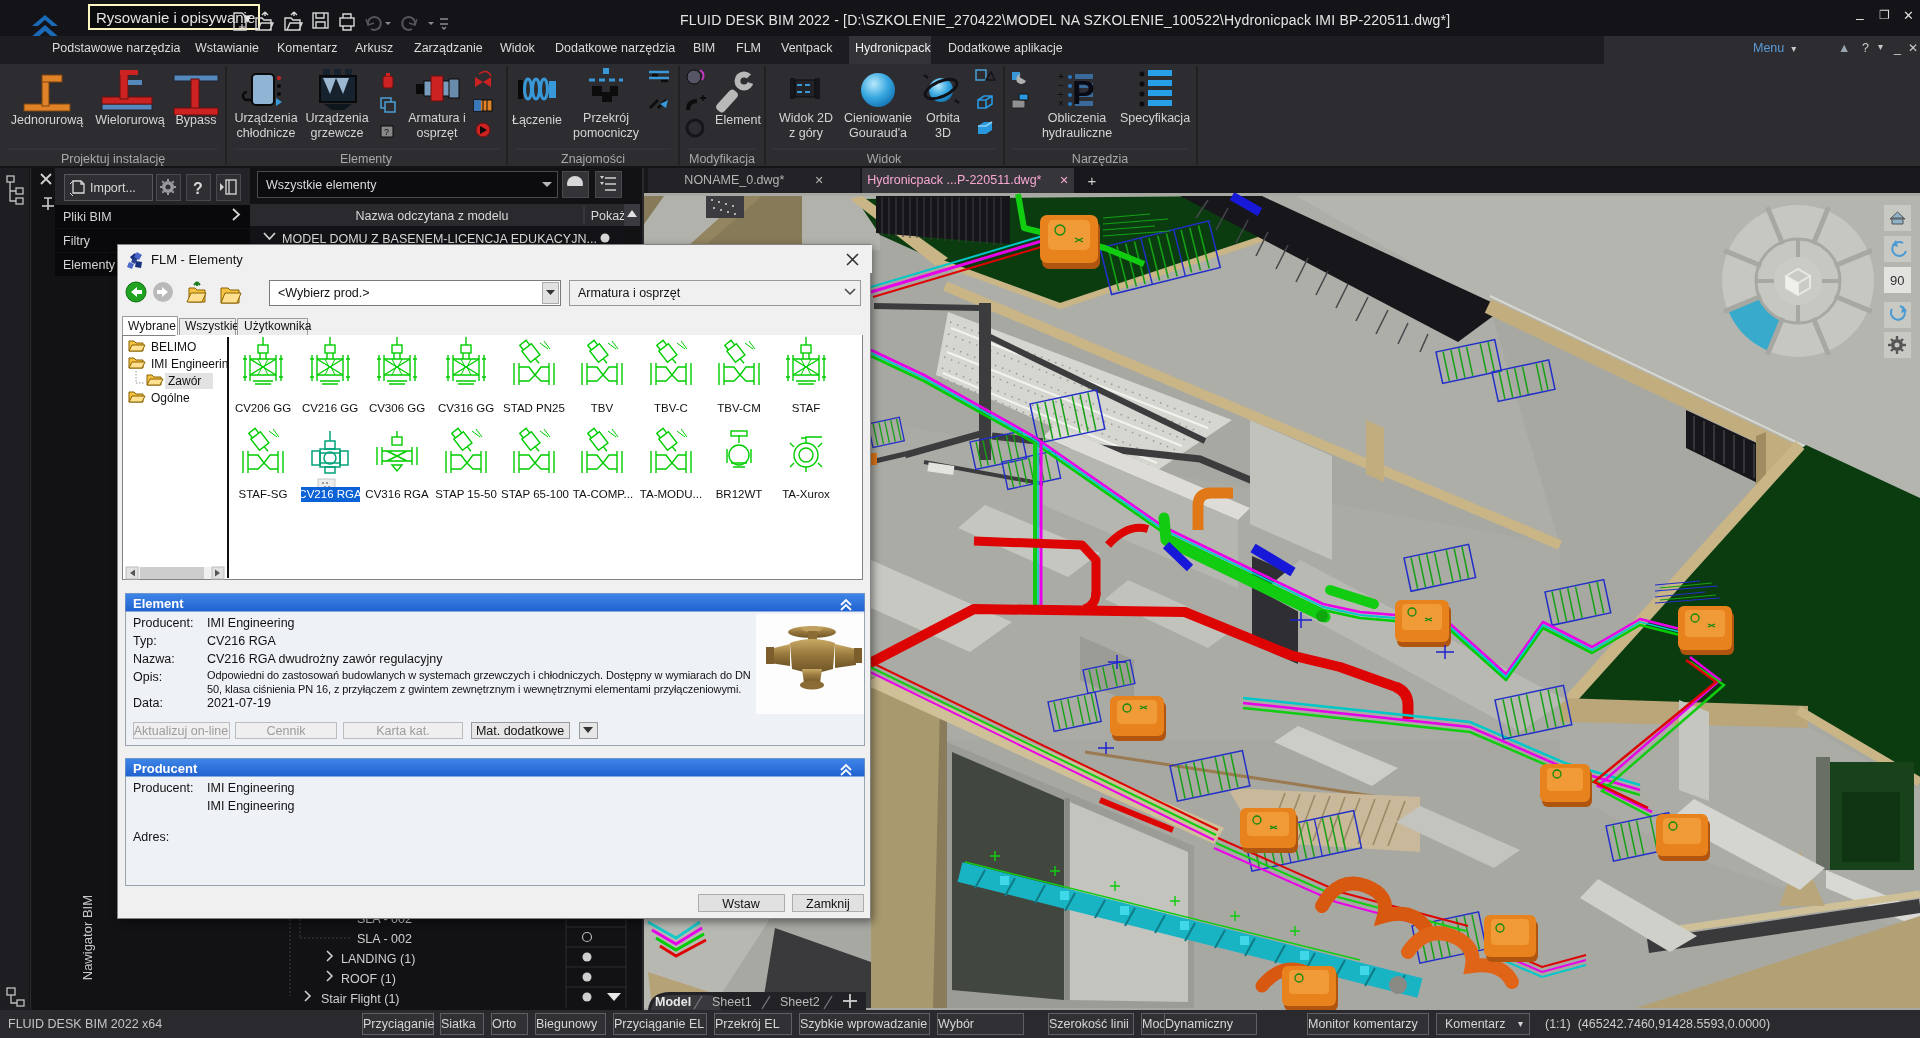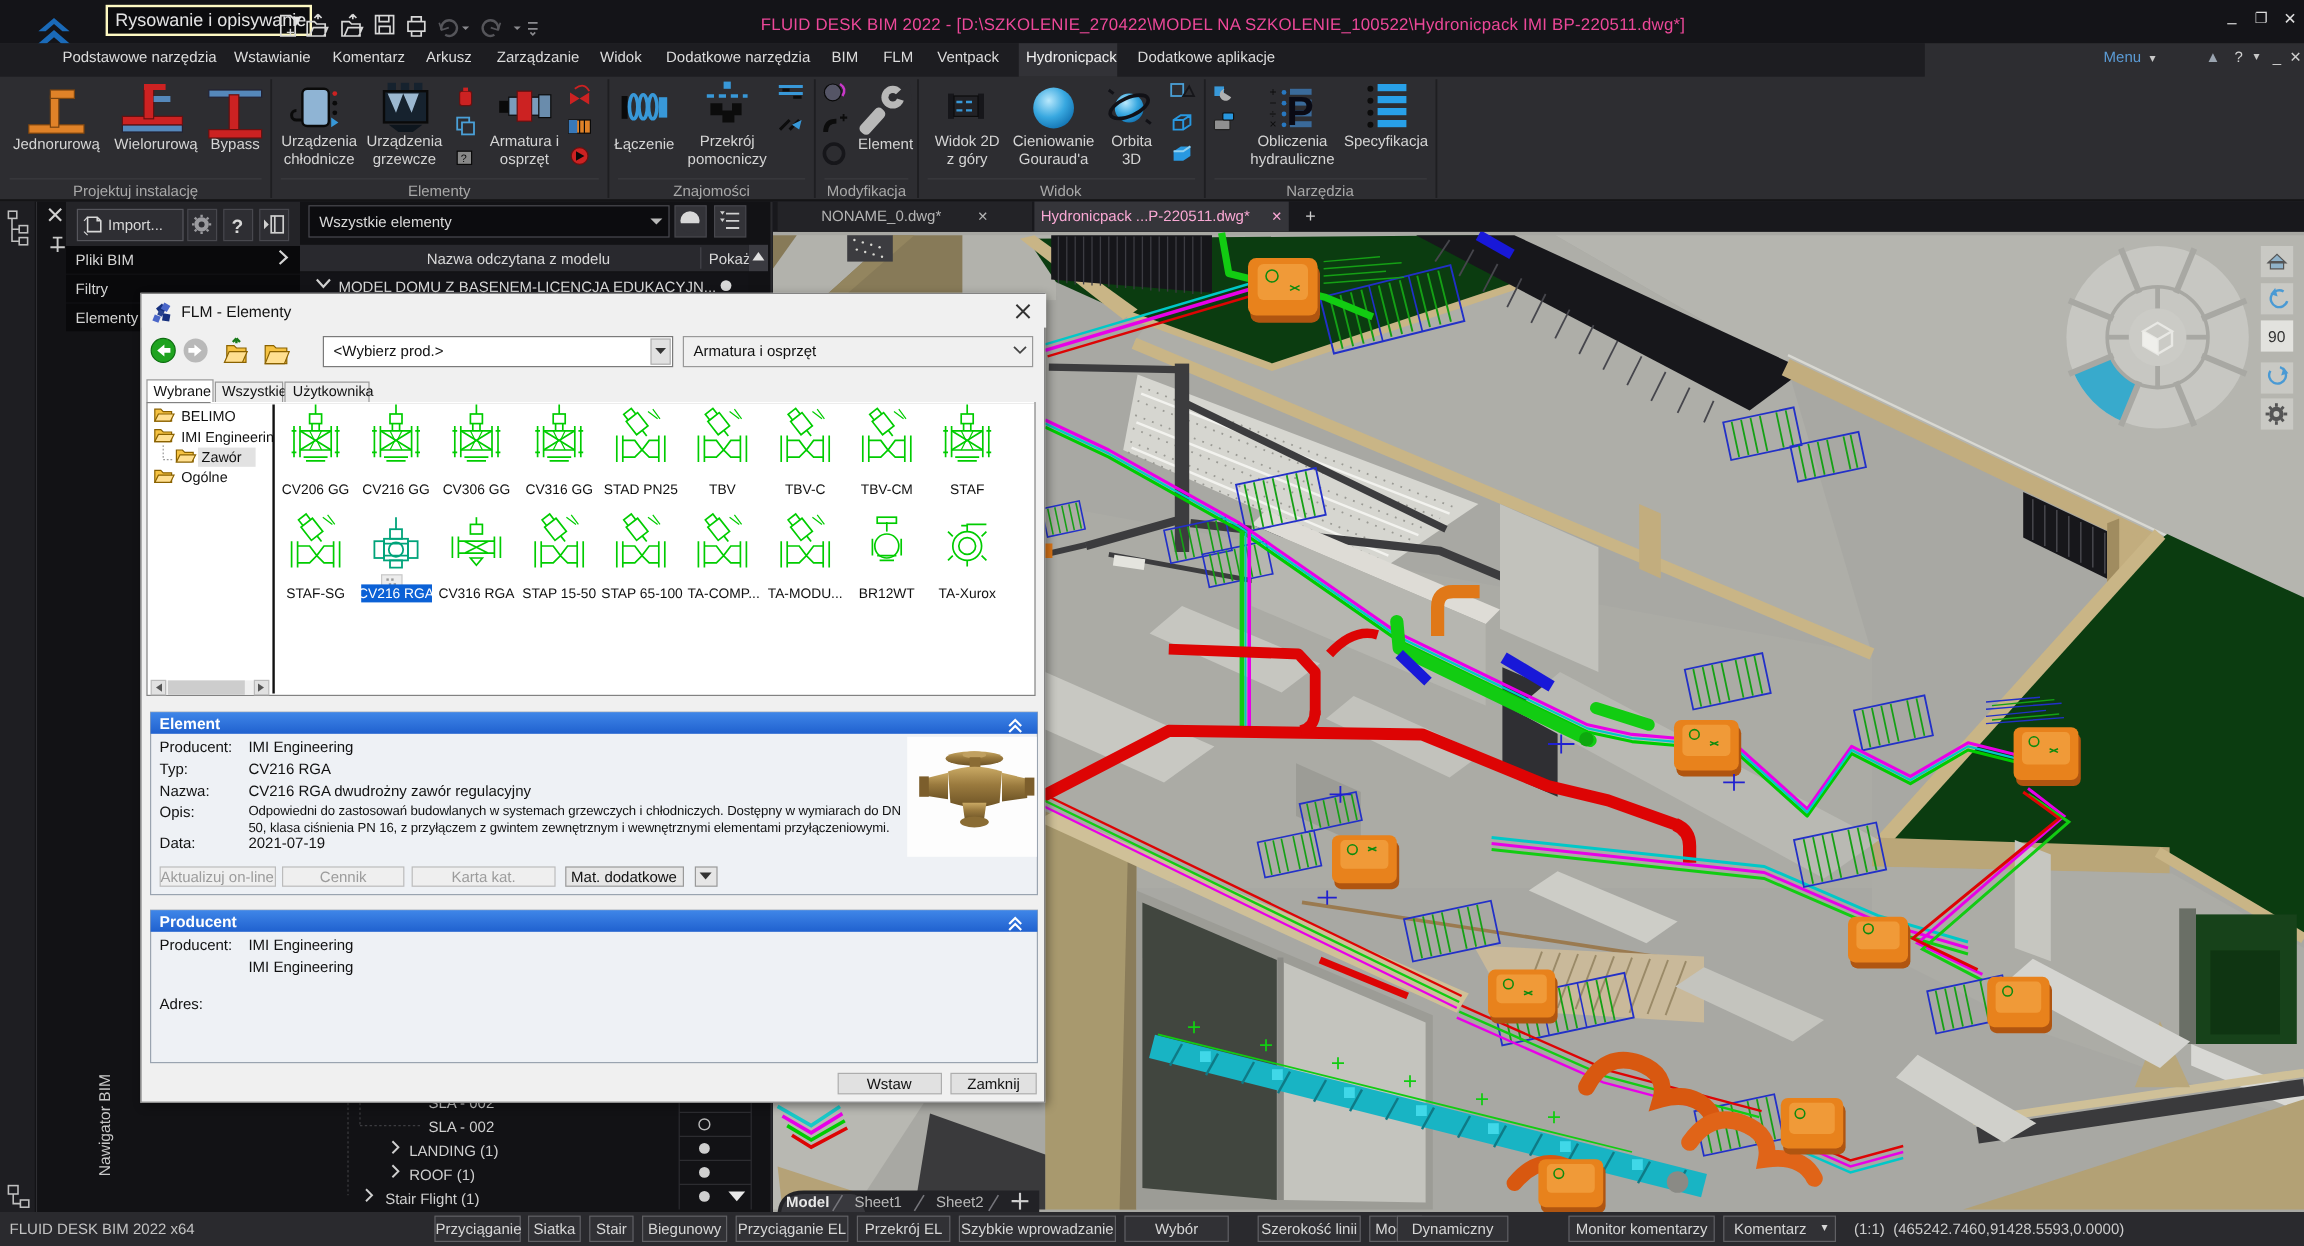--- a/index.html
+++ b/index.html
@@ -1,31 +1,31 @@
 <!DOCTYPE html>
 <html><head><meta charset="utf-8"><style>
 *{margin:0;padding:0;box-sizing:border-box}
 html,body{width:1920px;height:1038px;overflow:hidden;background:#2d2d31;font-family:"Liberation Sans",sans-serif}
 .abs{position:absolute}
 
 #titlebar{position:absolute;left:0;top:0;width:1920px;height:36px;background:#141418;color:#e6e6e6}
-#titletext{position:absolute;left:634px;top:12px;font-size:14px;color:#ec4899;letter-spacing:.2px}
+#titletext{position:absolute;left:680px;top:12px;font-size:14px;color:#e5e5e5;letter-spacing:.2px}
 #menurow{position:absolute;left:0;top:36px;width:1604px;height:28px;background:#1d1d21;color:#dcdcdc;font-size:12.5px}
 .mtab{position:absolute;top:5px;white-space:nowrap}
 #ribbon{position:absolute;left:0;top:64px;width:1920px;height:104px;background:#2d2d31;border-bottom:2px solid #141416}
 
 #doctabs{position:absolute;left:644px;top:168px;width:1276px;height:25px;background:#18181c}
 .dtab{position:absolute;top:0;height:25px;color:#b4b4b4;font-size:12.5px;line-height:25px;text-align:center}
 
 #leftcol{position:absolute;left:0;top:168px;width:30px;height:842px;background:#1e1e22;border-right:1px solid #131316}
 #leftpanel{position:absolute;left:31px;top:168px;width:613px;height:842px;background:#131316}
 #nav-vert{position:absolute;left:80px;top:895px;width:22px;height:115px;color:#c8c8c8;font-size:13px}
 
 #statusbar{position:absolute;left:0;top:1010px;width:1920px;height:28px;background:#2a2a2e;color:#d0d0d0;font-size:12.5px}
-.sbtn{position:absolute;top:3px;height:22px;border:1px solid #606064;background:#313135;color:#d6d6d6;text-align:center;line-height:20px;font-size:12.5px}
+.sbtn{position:absolute;top:3px;height:22px;border:1px solid #606064;background:#313135;color:#d6d6d6;line-height:20px;font-size:12.5px}
 
 #dialog{position:absolute;left:117px;top:244px;width:754px;height:675px;background:#f0f0f0;border:1px solid #838383;box-shadow:2px 3px 8px rgba(0,0,0,.45);font-size:12px;color:#111}
 </style></head>
 <body>
 
 <svg id="viewport" style="position:absolute;left:644px;top:193px" width="1276" height="817" viewBox="644 193 1276 817" xmlns="http://www.w3.org/2000/svg">
 <rect x="644" y="193" width="1276" height="817" fill="#a8a8a3"></rect>
 
 <polygon points="1296,196 1920,196 1920,505 1490,308" fill="#b5b5af"></polygon>
 <polygon points="1010,196 1296,196 1490,308 1560,545 945,285" fill="#aeaea8"></polygon>
@@ -1056,21 +1056,21 @@
   <path d="M607 993 l14 0 -7 8 z" fill="#e8e8e8"></path>
   <line x1="643" y1="168" x2="643" y2="1010" stroke="#2a2a2e" stroke-width="2"></line>
 </svg>
 </div>
 <div id="nav-vert"><span style="display:inline-block;transform:rotate(-90deg) translate(-100%,0);transform-origin:0 0;white-space:nowrap">Nawigator BIM</span></div>
 
 <div id="statusbar">
   <span class="abs" style="left:8px;top:7px;color:#c4c4c4">FLUID DESK BIM 2022 x64</span>
   <div class="sbtn" style="left:362px;width:72px">Przyciąganie</div>
   <div class="sbtn" style="left:440px;width:44px">Siatka</div>
-  <div class="sbtn" style="left:491px;width:37px">Stair</div>
+  <div class="sbtn" style="left:491px;width:37px">Orto</div>
   <div class="sbtn" style="left:535px;width:71px">Biegunowy</div>
   <div class="sbtn" style="left:613px;width:94px">Przyciąganie EL</div>
   <div class="sbtn" style="left:714px;width:78px">Przekrój EL</div>
   <div class="sbtn" style="left:799px;width:131px">Szybkie wprowadzanie</div>
   <div class="sbtn" style="left:937px;width:87px">Wybór cykliczny</div>
   <div class="sbtn" style="left:1048px;width:86px">Szerokość linii</div>
   <div class="sbtn" style="left:1141px;width:44px">Model</div>
   <div class="sbtn" style="left:1164px;width:93px">Dynamiczny NUW</div>
   <div class="sbtn" style="left:1307px;width:122px">Monitor komentarzy</div>
   <div class="sbtn" style="left:1436px;width:94px;text-align:left;padding-left:8px">Komentarz<span style="position:absolute;right:6px;top:0;font-size:10px">▾</span></div>

